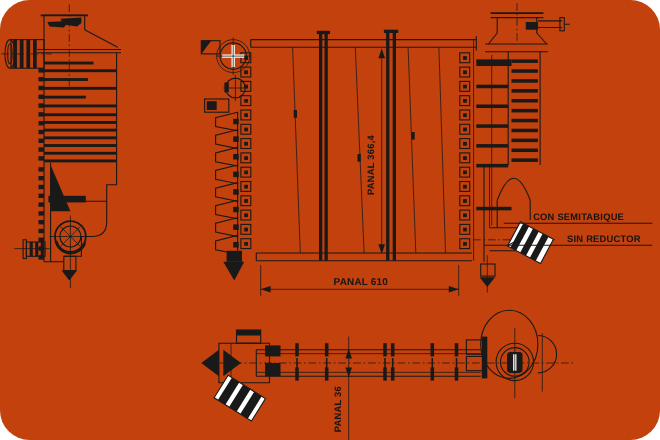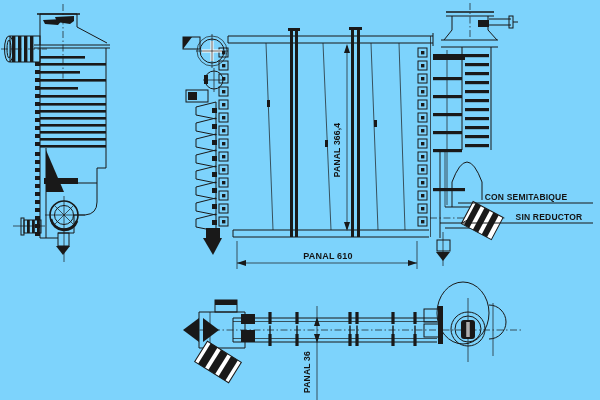--- a/index.html
+++ b/index.html
@@ -1,17 +1,17 @@
 <!DOCTYPE html>
 <html><head>
 <meta charset="utf-8">
 <style>
   html,body{margin:0;padding:0;background:#fff;}
-  #canvas{position:relative;width:600px;height:400px;background:#7dd3fc;overflow:hidden;
-          font-family:"Liberation Sans",sans-serif;}
+  #canvas{position:relative;width:600px;height:400px;background:#c2410c;overflow:hidden;
+          font-family:"Liberation Sans",sans-serif;border-radius:27px;}
   svg{display:block;}
   .ln{stroke:#191919;fill:none;stroke-width:1;}
   .thin{stroke:#191919;fill:none;stroke-width:.7;}
   .ln2{stroke:#191919;fill:none;stroke-width:1.6;}
   .thk{stroke:#191919;fill:none;stroke-width:2.6;}
   .fill{fill:#191919;stroke:none;}
   .wfill{fill:#ffffff;stroke:none;}
   .dash{stroke:#191919;fill:none;stroke-width:.7;stroke-dasharray:7 2.5 1.5 2.5;}
   text{fill:#141414;font-family:"Liberation Sans",sans-serif;font-weight:bold;font-size:9px;letter-spacing:.2px;}
   text.small{font-size:8.5px;}

